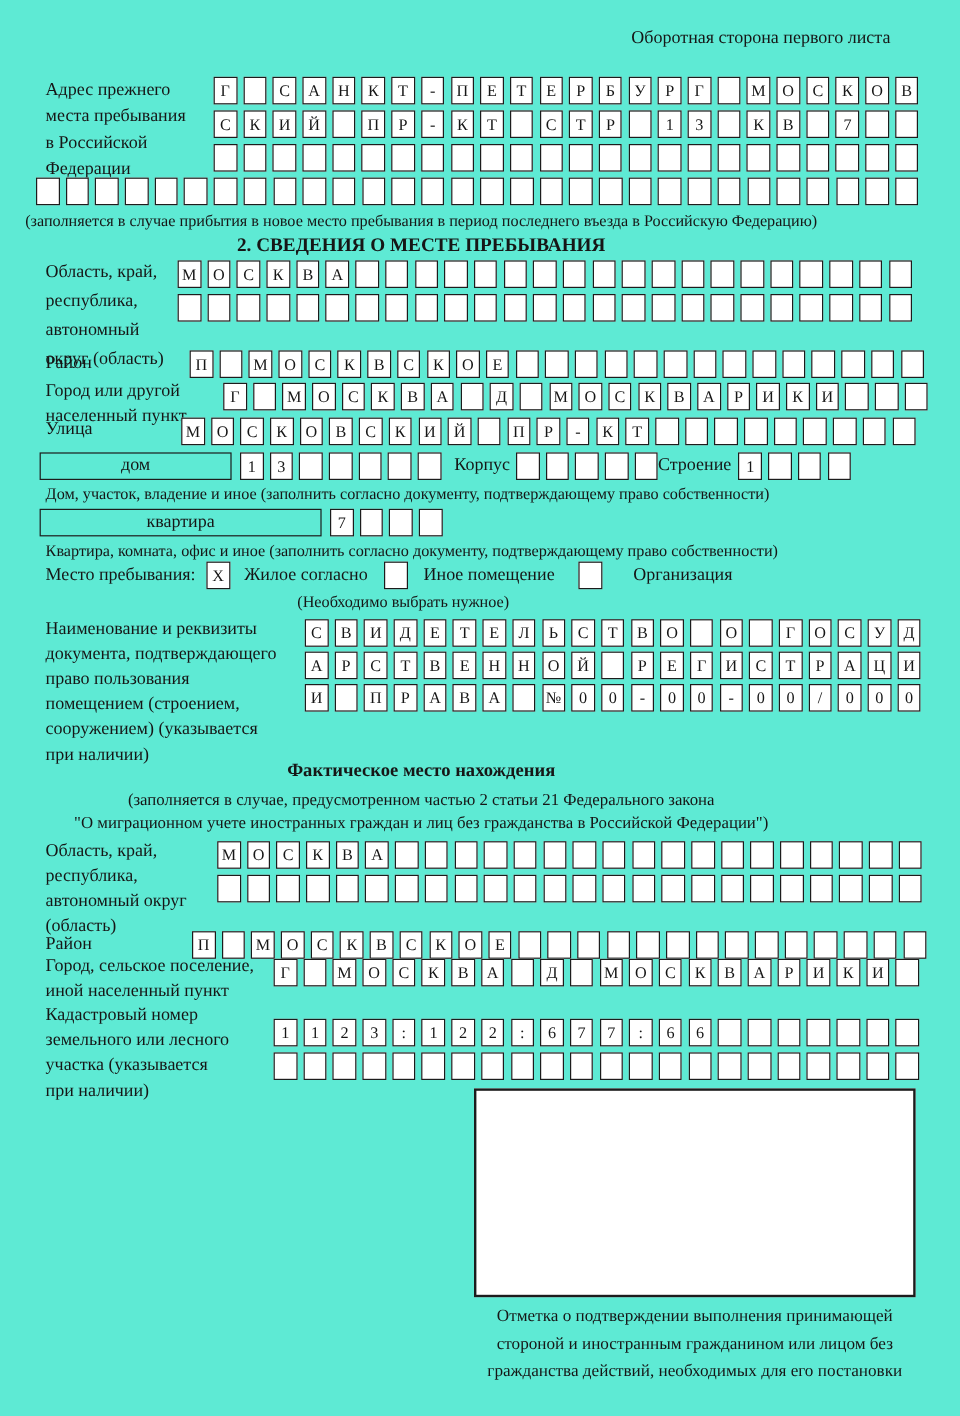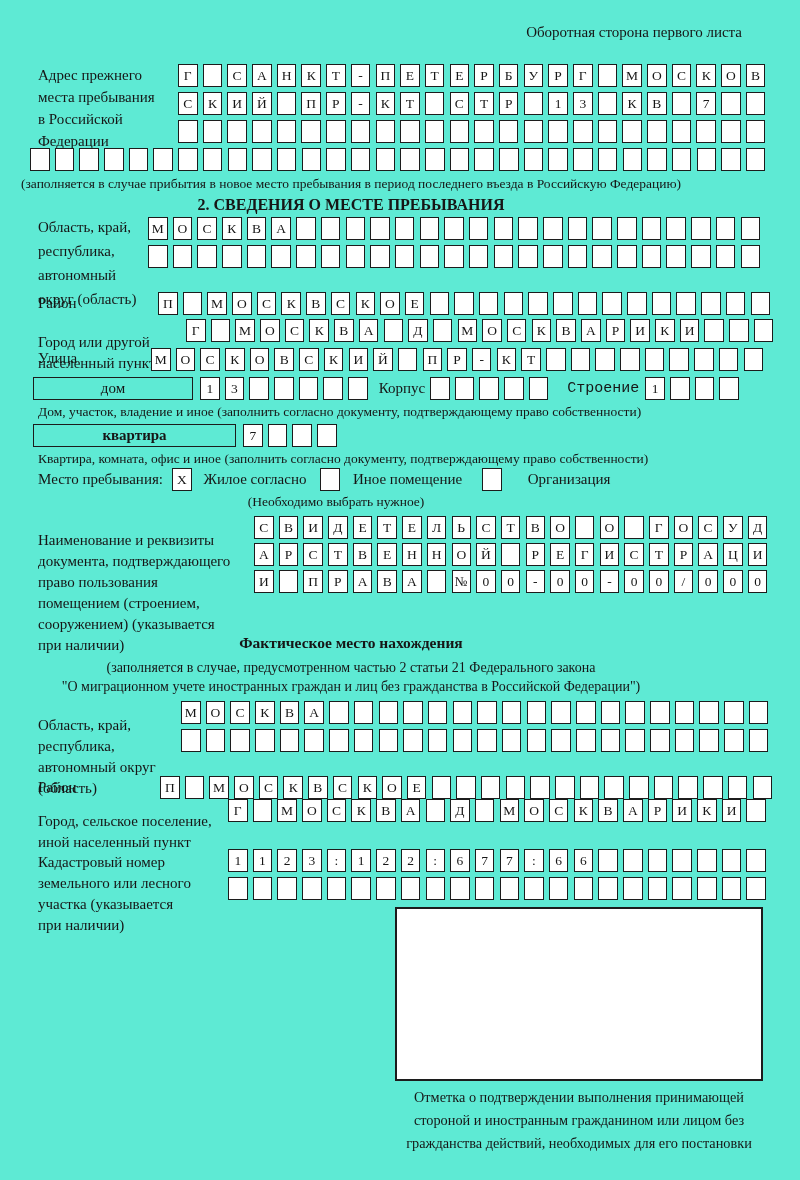--- a/index.html
+++ b/index.html
@@ -2,21 +2,21 @@
 <html><head>
 <meta charset="utf-8">
 <style>
   html,body { margin:0; padding:0; background:#ffffff; }
   .page {
     position:relative; width:800px; height:1180px; background:#5eead4;
     font-family:"Liberation Serif", serif; color:#161616; overflow:hidden;
   }
   .abs { position:absolute; }
   .lblblock { font-size:15px; line-height:22px; }
-  .lblblock.lh21 { line-height:21px;margin-top:16px; }
+  .lblblock.lh21 { line-height:21px; }
   .lblblock.lh24 { line-height:24px; }
   .inline-lbl { font-size:15px; white-space:nowrap; }
   .note { font-size:13.5px; white-space:nowrap; }
   .center { width:702px; left:0; text-align:center; }
   .title { font-weight:700; font-size:16px; }
   .subtitle { font-weight:700; font-size:15.5px; }
   .cellrow { display:flex; gap:5.2px; }
   .cell {
     box-sizing:border-box; flex:none; width:19.5px; height:23px;
     border:1.9px solid #1c1c1c; display:flex; align-items:center; justify-content:center;
@@ -322,32 +322,32 @@
         <div class="cell"></div>
       </div>
     <div class="inline-lbl" style="margin-left:11px;">Корпус</div>
     <div class="cellrow" style="margin-left:5px;">
         <div class="cell"></div>
         <div class="cell"></div>
         <div class="cell"></div>
         <div class="cell"></div>
         <div class="cell"></div>
       </div>
-    <div class="inline-lbl" style="margin-left:19px;font-family:Liberation Mono, monospace;">Строение</div>
+    <div class="inline-lbl" style="">Строение</div>
     <div class="cellrow" style="margin-left:6px;">
         <div class="cell">1</div>
         <div class="cell"></div>
         <div class="cell"></div>
         <div class="cell"></div>
       </div>
   </div>
   <div class="abs note" style="left:38px; top:404px;">Дом, участок, владение и иное (заполнить согласно документу, подтверждающему право собственности)</div>
 
   <div class="abs hrow" style="left:33px; top:424px;">
-    <div class="widebox" style="width:203px;font-weight:bold;">квартира</div>
+    <div class="widebox" style="width:235px;">квартира</div>
     <div class="cellrow" style="margin-left:7px;">
         <div class="cell">7</div>
         <div class="cell"></div>
         <div class="cell"></div>
         <div class="cell"></div>
       </div>
   </div>
   <div class="abs note" style="left:38px; top:451px;">Квартира, комната, офис и иное (заполнить согласно документу, подтверждающему право собственности)</div>
 
   <div class="abs hrow" style="left:38px; top:468px;">

